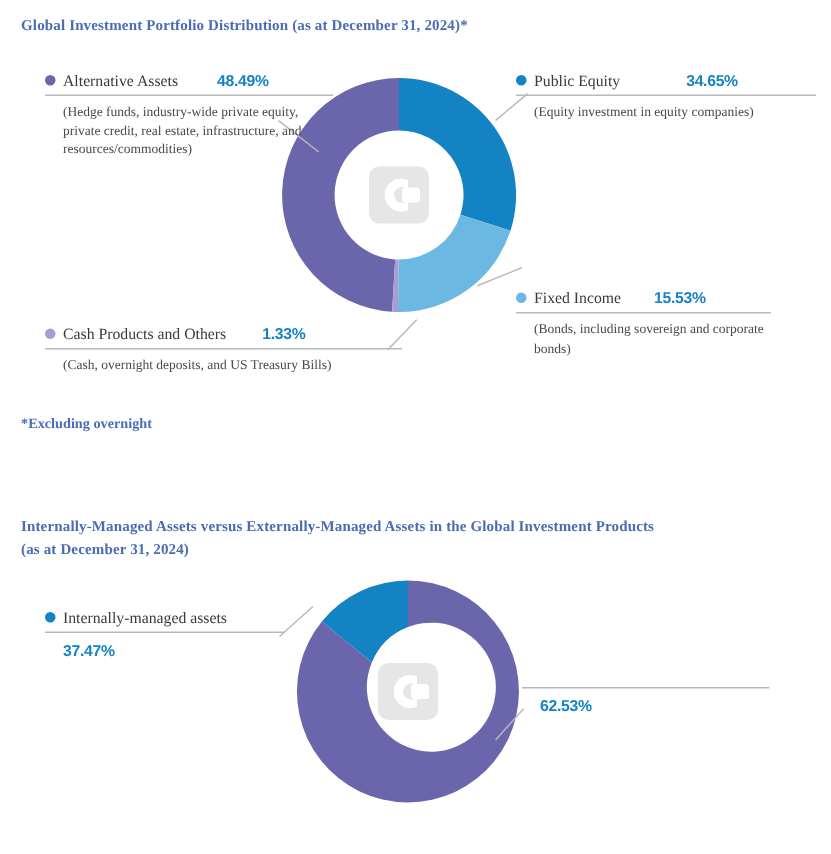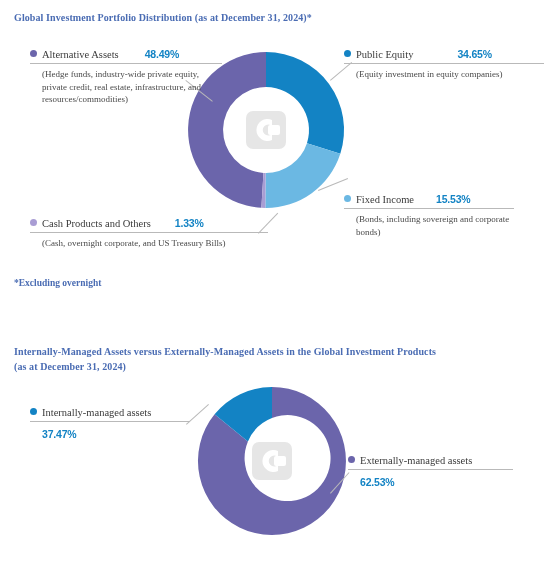--- a/index.html
+++ b/index.html
@@ -188,21 +188,21 @@
     <div class="desc indent">(Bonds, including sovereign and corporate bonds)</div>
   </div>
 
   <div class="legend" id="lg-cash">
     <div class="legend-row">
       <span class="dot" style="background:#a99dd4"></span>
       <span class="lbl">Cash Products and Others</span>
       <span class="pct">1.33%</span>
     </div>
     <div class="rule"></div>
-    <div class="desc indent">(Cash, overnight corporate, and US Treasury Bills)</div>
+    <div class="desc indent">(Cash, overnight deposits, and US Treasury Bills)</div>
   </div>
 
   <div class="footnote">*Excluding overnight</div>
 
   <div class="chart-title" id="title-2">
     <span class="l1">Internally-Managed Assets versus Externally-Managed Assets in the Global Investment Products</span>
     <span class="l2">(as at December 31, 2024)</span>
   </div>
 
   <div class="donut-wrap" id="donut-2">
@@ -229,21 +229,17 @@
   <div class="legend" id="lg-int">
     <div class="legend-row">
       <span class="dot" style="background:#1383c4"></span>
       <span class="lbl">Internally-managed assets</span>
     </div>
     <div class="rule"></div>
     <div class="pct below">37.47%</div>
   </div>
 
   <div class="legend" id="lg-ext">
-    <div class="legend-row">
-      <span class="dot" style="background:#6b65ab"></span>
-      <span class="lbl">Externally-managed assets</span>
-    </div>
     <div class="rule"></div>
     <div class="pct below">62.53%</div>
   </div>
 
 </div>
 
 </body></html>

